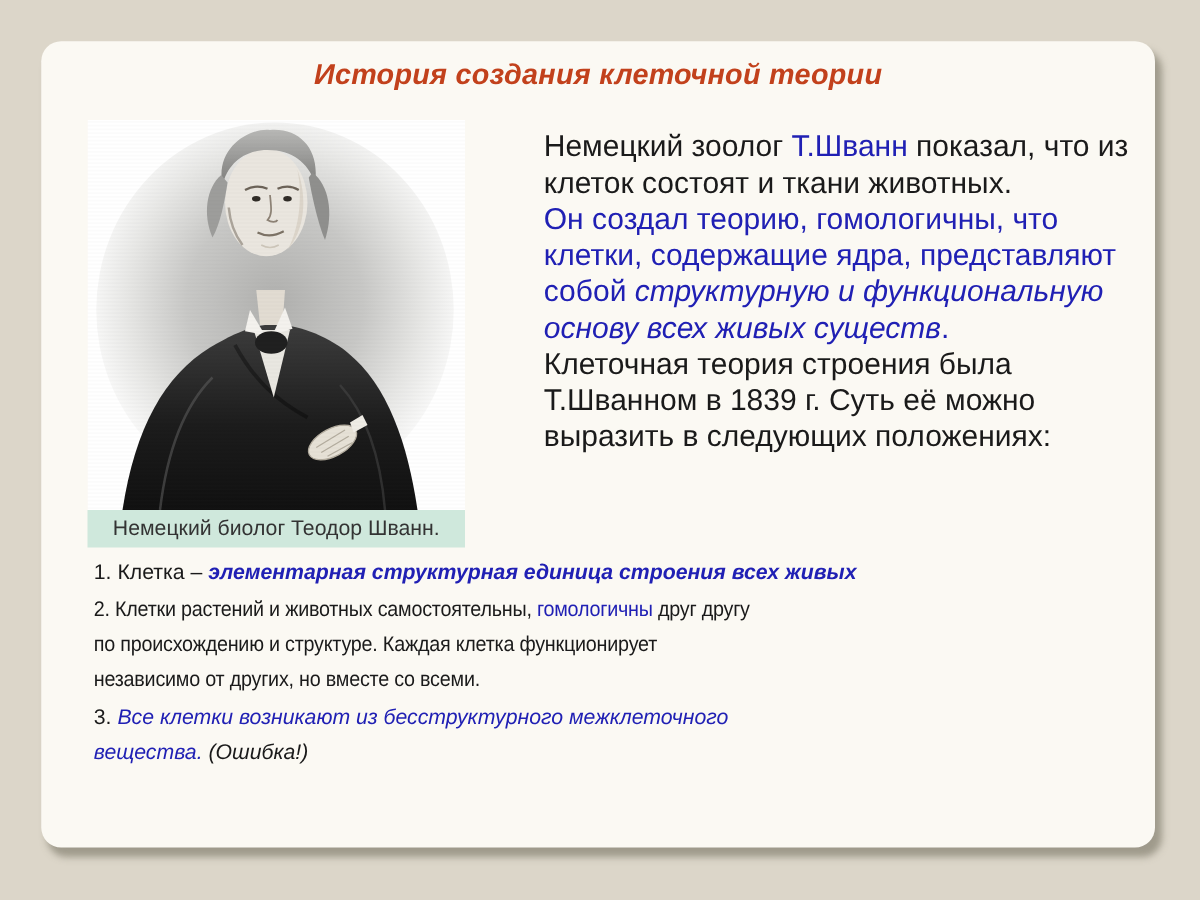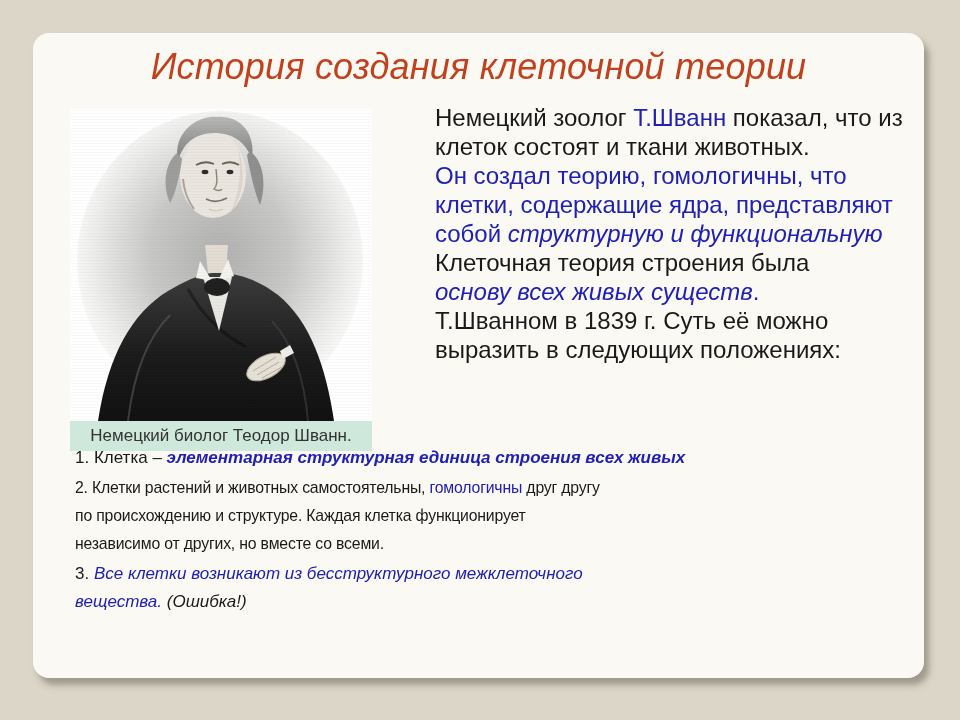--- a/index.html
+++ b/index.html
@@ -13,25 +13,25 @@
     font-family:"Liberation Sans", sans-serif;
     position:relative; overflow:hidden;
   }
   .card{
     position:absolute; left:33px; top:33px; width:891px; height:645px;
     background:var(--card); border-radius:16px;
     box-shadow:5px 7px 6px rgba(110,105,90,.55);
   }
   .title{
     position:absolute; top:13px; left:0; width:100%;
-    text-align:center; font-size:36px; font-weight:normal; font-style:italic;
+    text-align:center; font-size:23px; font-weight:bold; font-style:italic;
     color:var(--title-red); letter-spacing:.2px;
   }
   .figure{
-    position:absolute; left:37px; top:76px; width:302px; height:342px;
+    position:absolute; left:37px; top:63px; width:302px; height:342px;
   }
   .figure svg{display:block; width:302px; height:312px;}
   .caption{
     width:100%; height:30px; line-height:30px;
     background:var(--caption-bg);
     text-align:center; font-size:17px; color:#333;
   }
   .intro{
     position:absolute; left:387px; top:70px; width:505px;
     font-size:24px; line-height:29px;margin-left:15px;
@@ -116,22 +116,22 @@
     </svg>
     <div class="caption">Немецкий биолог Теодор Шванн.</div>
   </div>
 
   <div class="intro">
       <div class="rline"><span class="seg c-black">Немецкий зоолог </span><span class="seg c-blue">Т.Шванн</span><span class="seg c-black"> показал, что из</span></div>
       <div class="rline"><span class="seg c-black">клеток состоят и ткани животных.</span></div>
       <div class="rline"><span class="seg c-blue">Он создал теорию, гомологичны, что</span></div>
       <div class="rline"><span class="seg c-blue">клетки, содержащие ядра, представляют</span></div>
       <div class="rline"><span class="seg c-blue">собой </span><span class="seg c-blue it">структурную и функциональную</span></div>
+      <div class="rline"><span class="seg c-blue it">основу всех живых существ</span><span class="seg c-blue">.</span></div>
       <div class="rline"><span class="seg c-black">Клеточная теория строения была</span></div>
-      <div class="rline"><span class="seg c-blue it">основу всех живых существ</span><span class="seg c-blue">.</span></div>
       <div class="rline"><span class="seg c-black">Т.Шванном в 1839 г. Суть её можно</span></div>
       <div class="rline"><span class="seg c-black">выразить в следующих положениях:</span></div>
     </div>
 
   <div class="list">
     <div class="item">
         <div class="rline"><span class="seg c-black">1. Клетка – </span><span class="seg c-blue it bd">элементарная структурная единица строения всех живых</span></div>
       </div>
     <div class="item narrow">
         <div class="rline"><span class="seg c-black">2. Клетки растений и животных самостоятельны, </span><span class="seg c-blue">гомологичны</span><span class="seg c-black"> друг другу</span></div>

